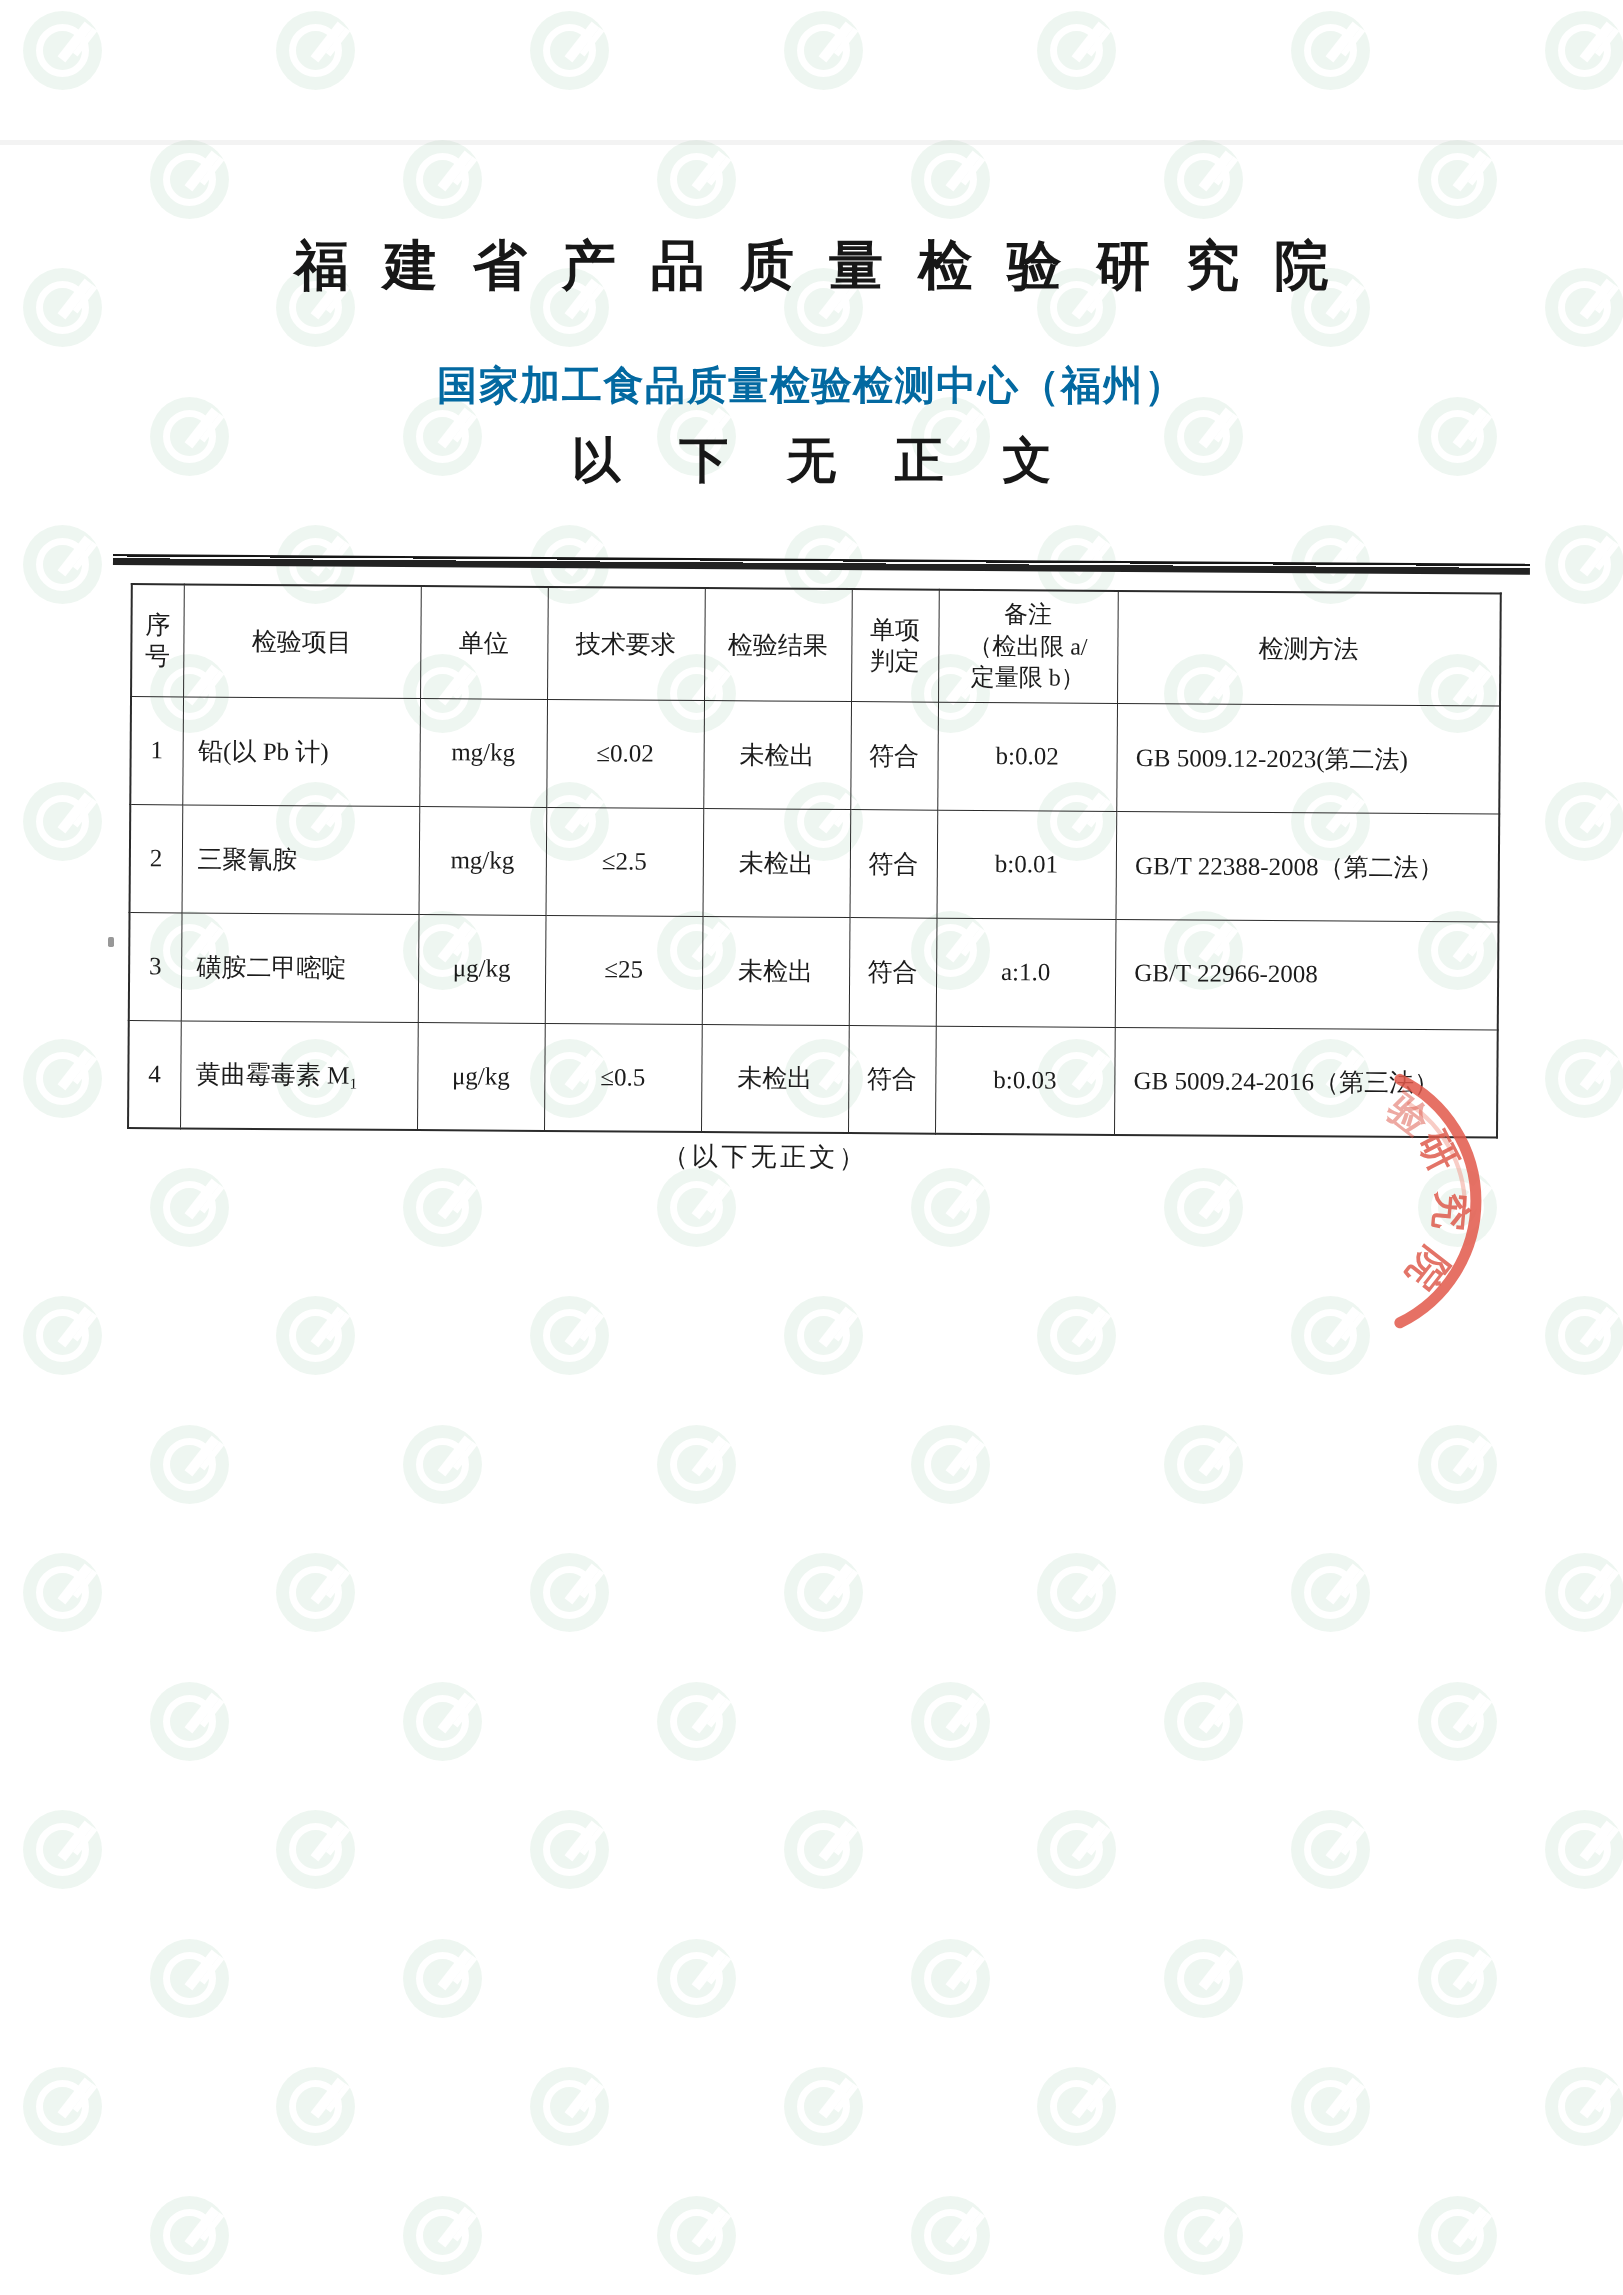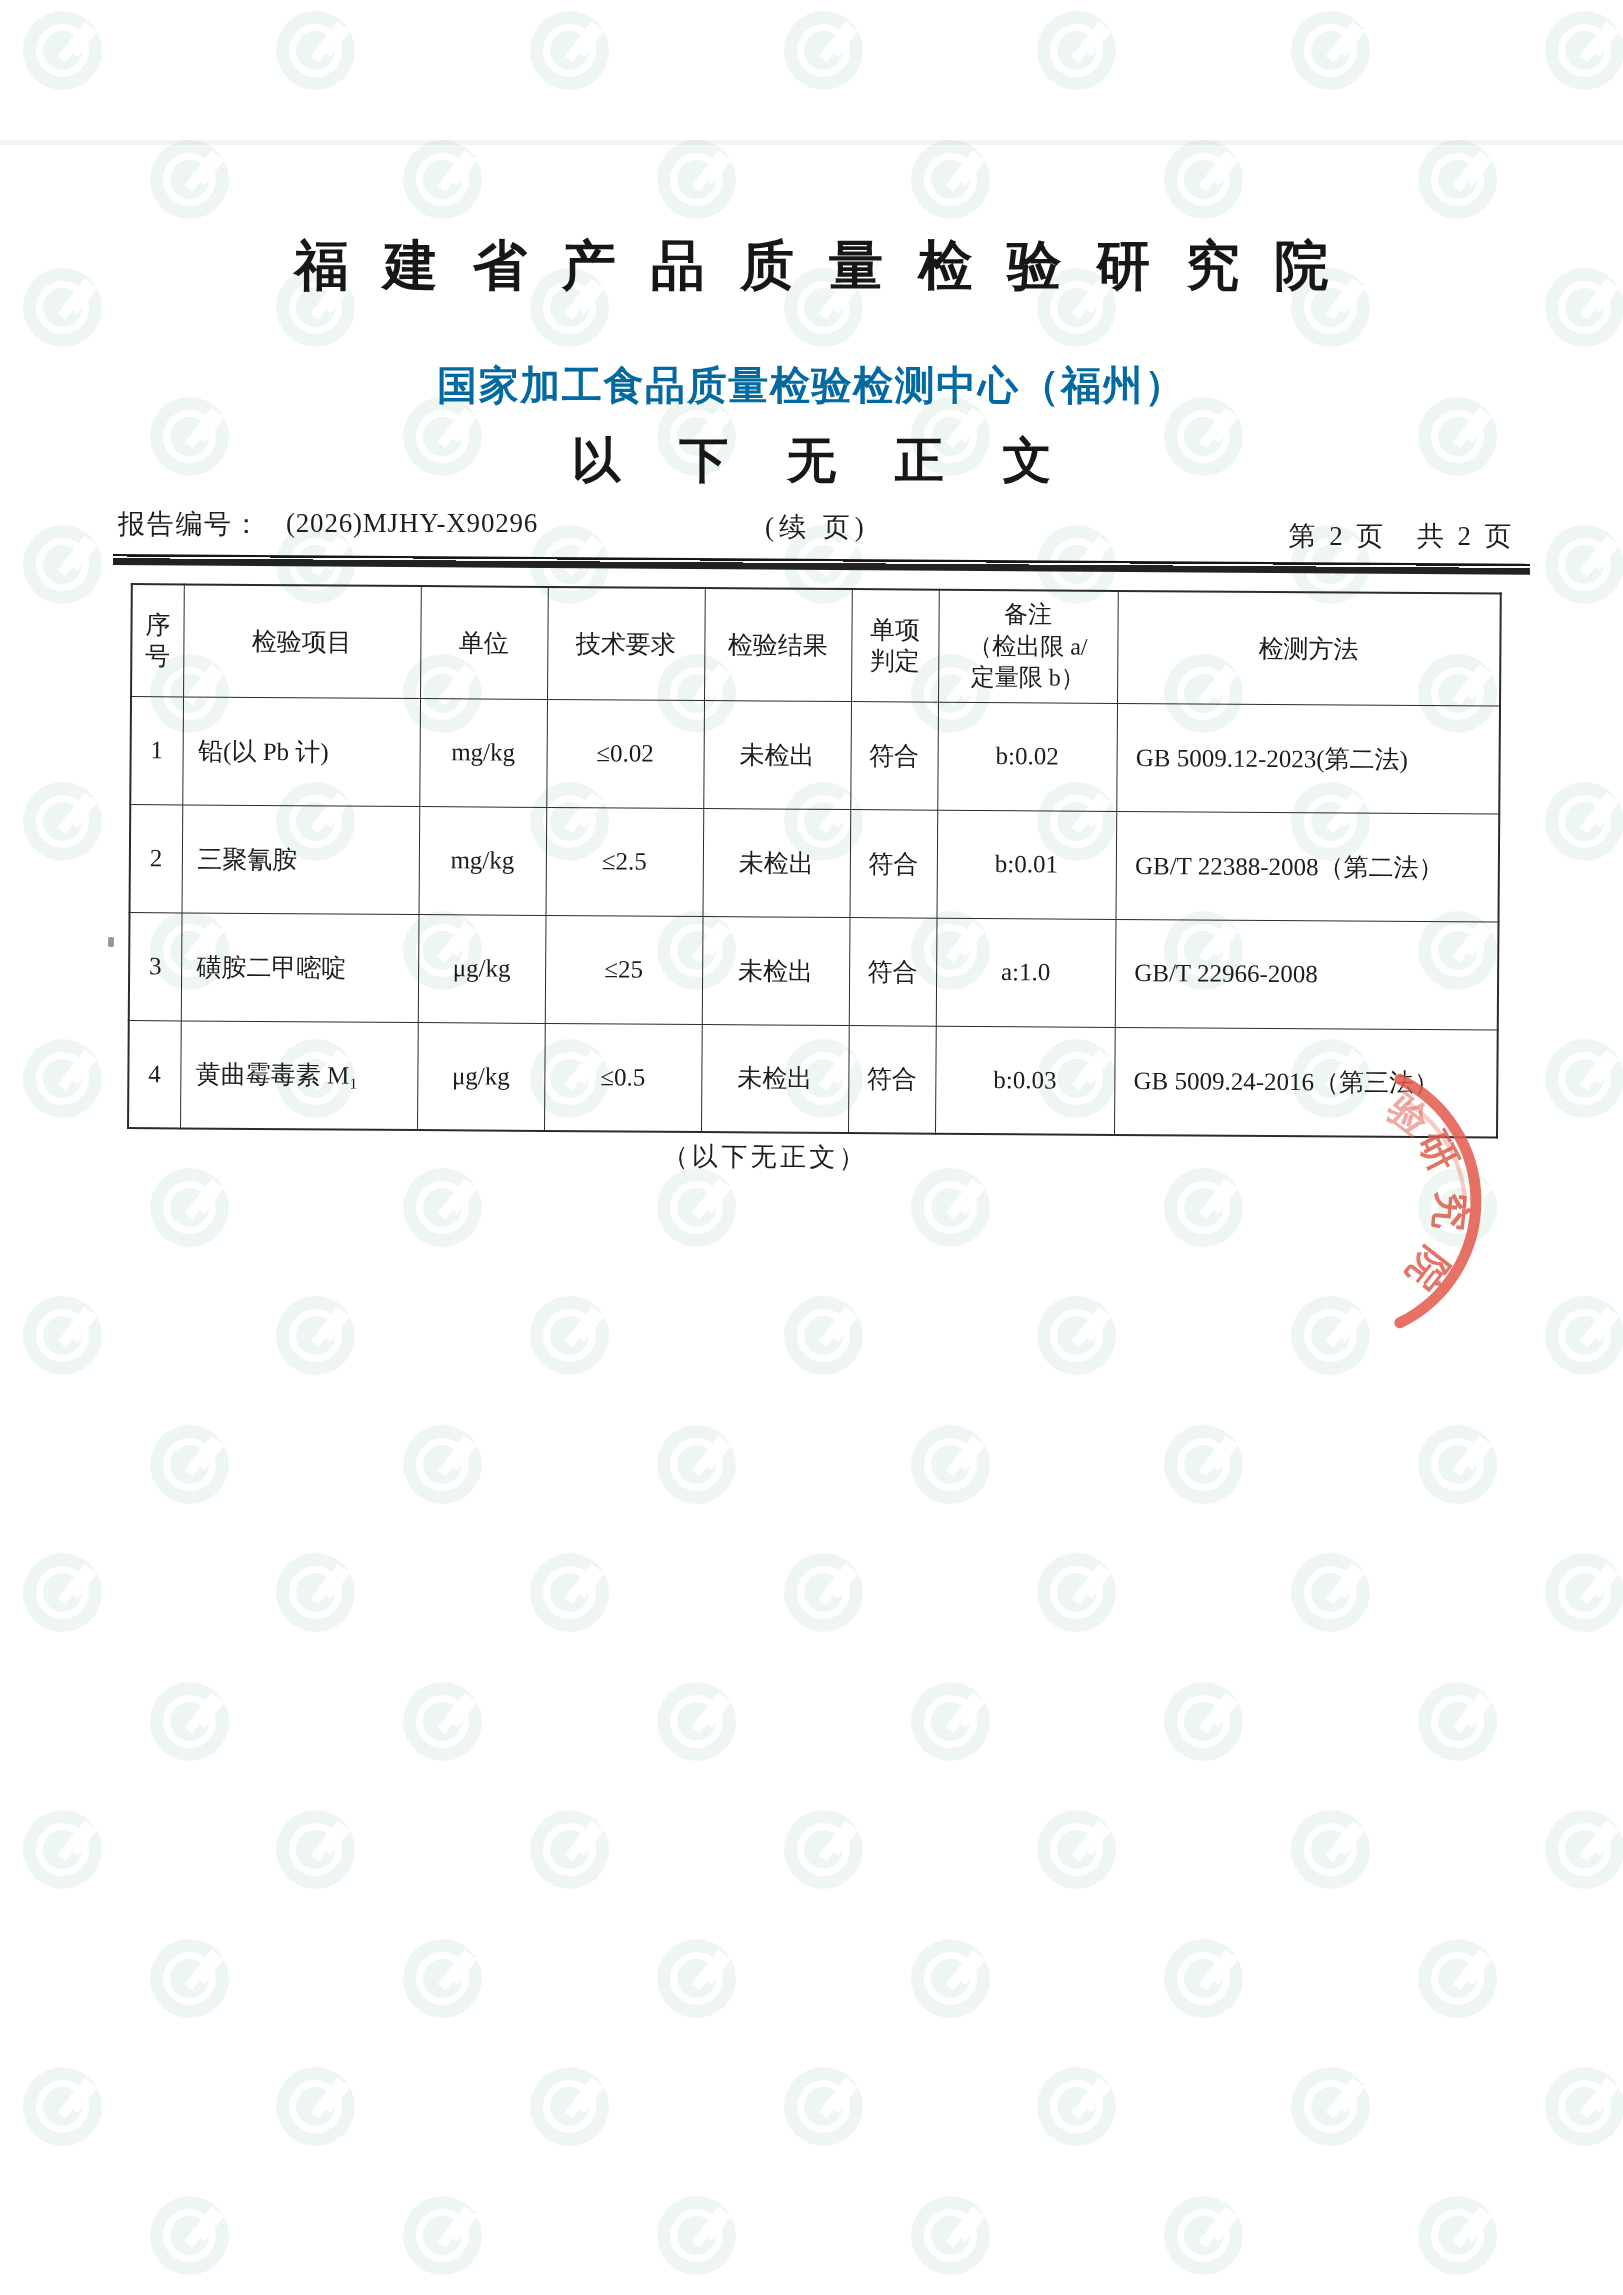--- a/index.html
+++ b/index.html
@@ -673,26 +673,20 @@
     </div>
   <div class="scan-streak"></div>
   <div class="speck"></div>
 
   <div class="content">
 
     <h1 class="institute">福建省产品质量检验研究院</h1>
     <h2 class="center-name">国家加工食品质量检验检测中心（福州）</h2>
     <h2 class="doc-title">以下无正文</h2>
 
-    <div class="meta">
-      <span class="meta-label">报告编号：</span>
-      <span class="meta-value">(2026)MJHY-X90296</span>
-      <span class="meta-cont">(续 页)</span>
-      <span class="meta-page">第 2 页　共 2 页</span>
-    </div>
 
     <div class="skew">
       <div class="rule"></div>
 
       <table class="results">
         <colgroup>
           <col style="width:52px">
             <col style="width:237px">
             <col style="width:127px">
           <col style="width:157px">

